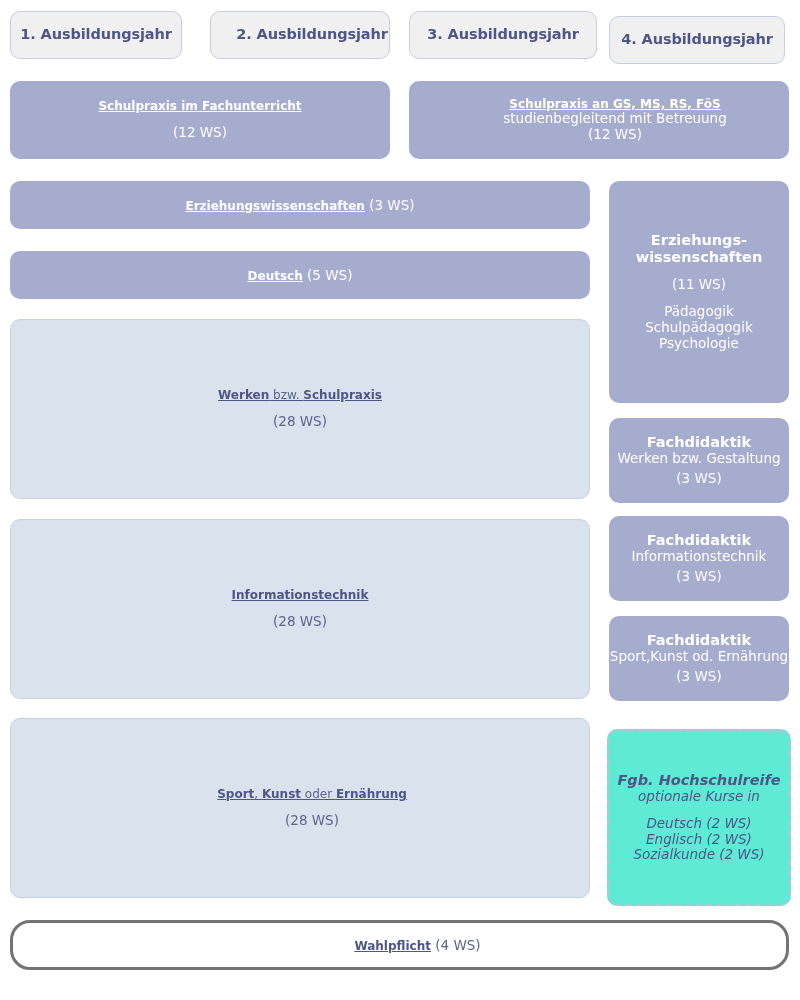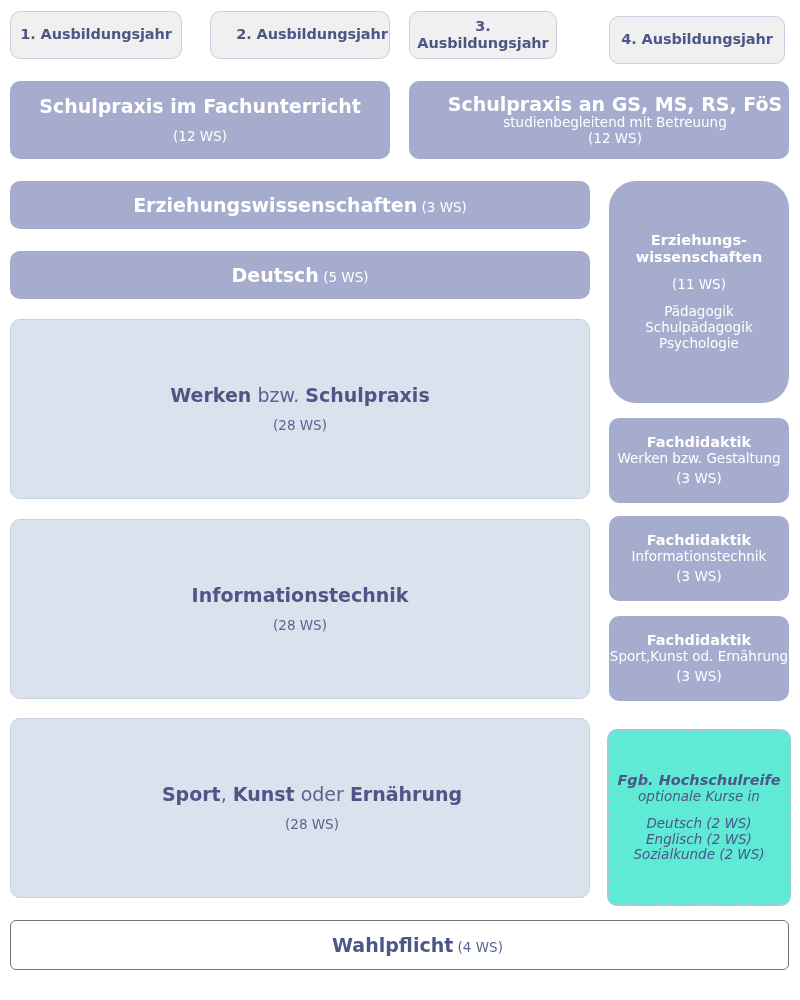--- a/index.html
+++ b/index.html
@@ -68,53 +68,53 @@
     background: #5eead4;
     border: 2px dashed #b9c0d8;
     border-radius: 10px;
     color: #4d5687;
     font-style: italic;
   }
 
   
   .plain {
     background: #ffffff;
-    border: 1px solid #737373;
-    border-radius: 6px;
+    border: 3px solid #737373;
+    border-radius: 20px;
     color: #4d5687;
   }
 
   .l-head   { font-weight: bold; font-size: 14.5px; }
   .l-sub    { font-weight: normal; font-size: 13.5px; }
   .l-ws     { font-weight: normal; font-size: 13.5px; }
   .gap-sm   { height: 11px; }
   .gap-xs   { height: 4px; }
 
-  .title-line { font-size: 19px; }
+  .title-line { font-size: 12px; text-decoration: underline; }
   .ws-line    { font-size: 13.5px; }
 
   .nowrapline { white-space: nowrap; }
 
   
   #tab0 { left: 10px;  top: 11px;  width: 172px; height: 48px; }
   #tab1 { left: 210px; top: 11px;  width: 180px; height: 48px; padding-left: 24px; }
-  #tab2 { left: 409px; top: 11px;  width: 148px; height: 48px; }
+  #tab2 { left: 409px; top: 11px;  width: 188px; height: 48px; }
   #tab3 { left: 609px; top: 16px;  width: 176px; height: 48px; }
 
   #prax0 { left: 10px;  top: 81px; width: 380px; height: 78px; }
   #prax1 { left: 409px; top: 81px; width: 380px; height: 78px; padding-left: 32px; }
 
   #ewbar  { left: 10px; top: 181px; width: 580px; height: 48px; }
   #debar  { left: 10px; top: 251px; width: 580px; height: 48px; justify-content: center; }
 
   #werken { left: 10px; top: 319px; width: 580px; height: 180px; }
   #inftec { left: 10px; top: 519px; width: 580px; height: 180px; }
   #sport  { left: 10px; top: 718px; width: 580px; height: 180px; }
 
-  #ewcol  { left: 609px; top: 181px; width: 180px; height: 222px; border-radius: 27px; }
+  #ewcol  { left: 609px; top: 181px; width: 180px; height: 222px; }
   #fd1    { left: 609px; top: 418px; width: 180px; height: 85px; }
   #fd2    { left: 609px; top: 516px; width: 180px; height: 85px; }
   #fd3    { left: 609px; top: 616px; width: 180px; height: 85px; }
   #hsr    { left: 607px; top: 729px; width: 184px; height: 177px; }
 
   #wahl   { left: 10px; top: 920px; width: 779px; height: 50px; }
 
   
   #sport .txtwrap   { transform: translateX(12px); }
   #wahl  .txtwrap   { transform: translateX(18px); }

